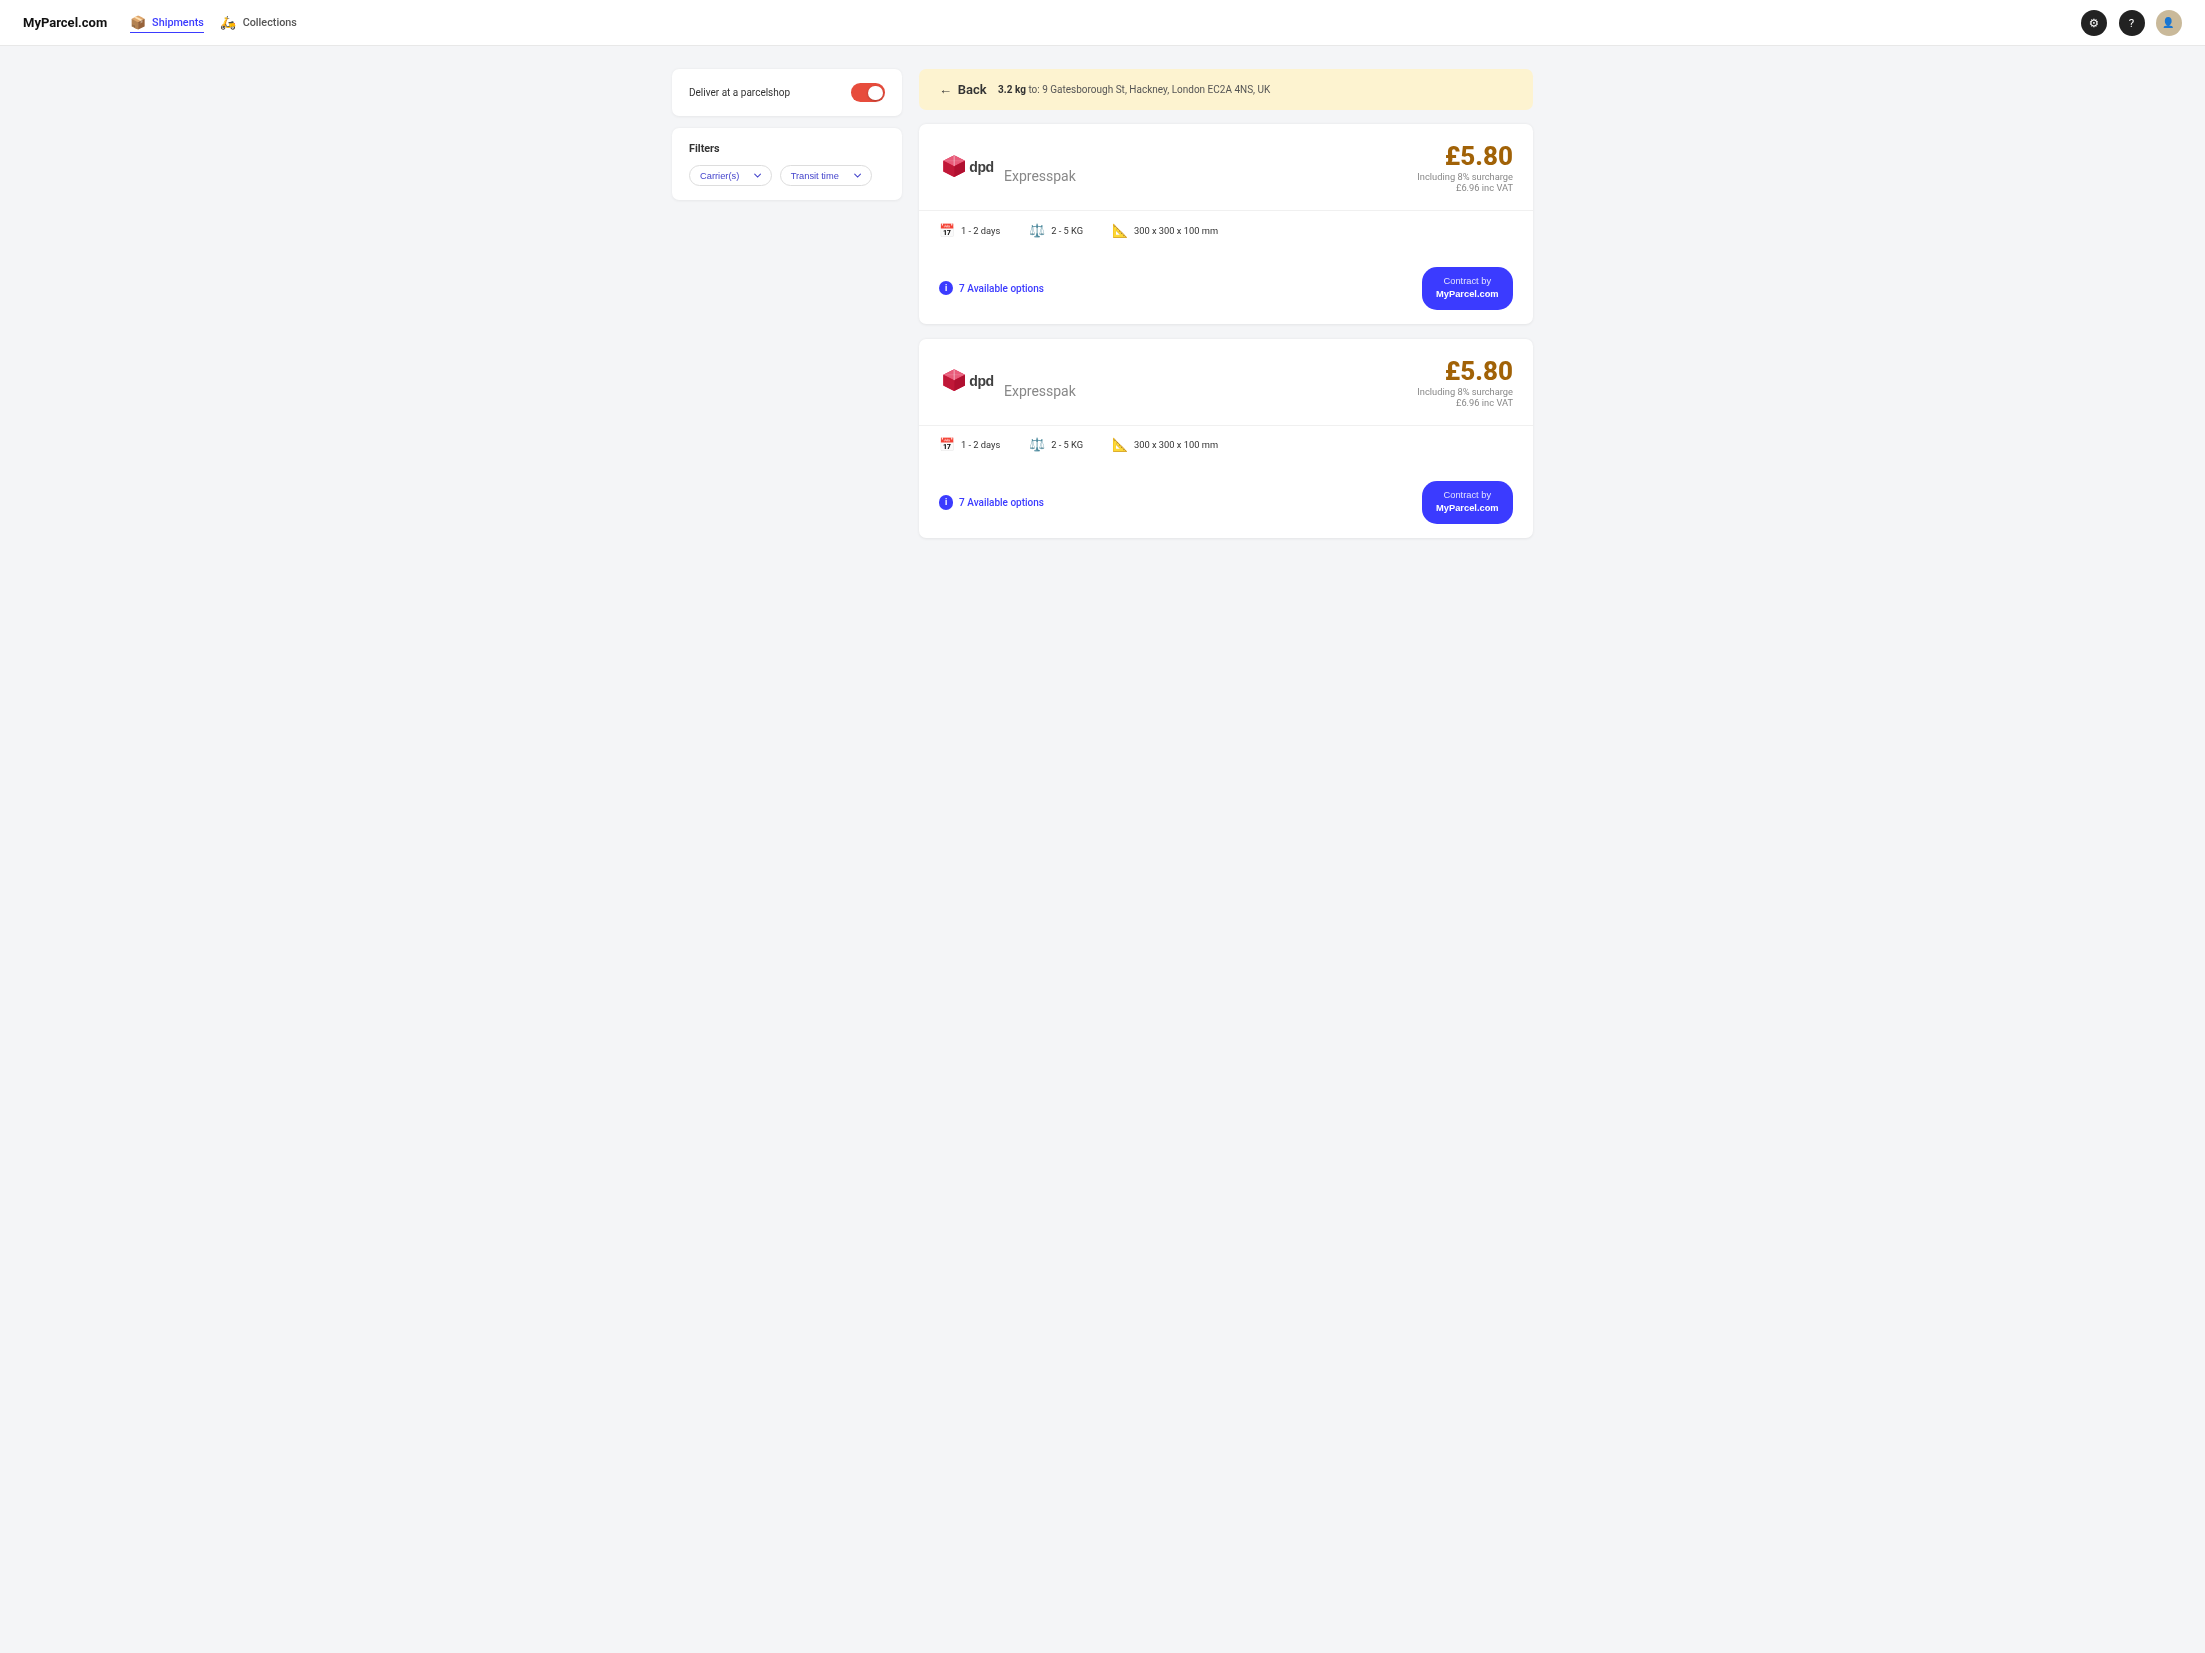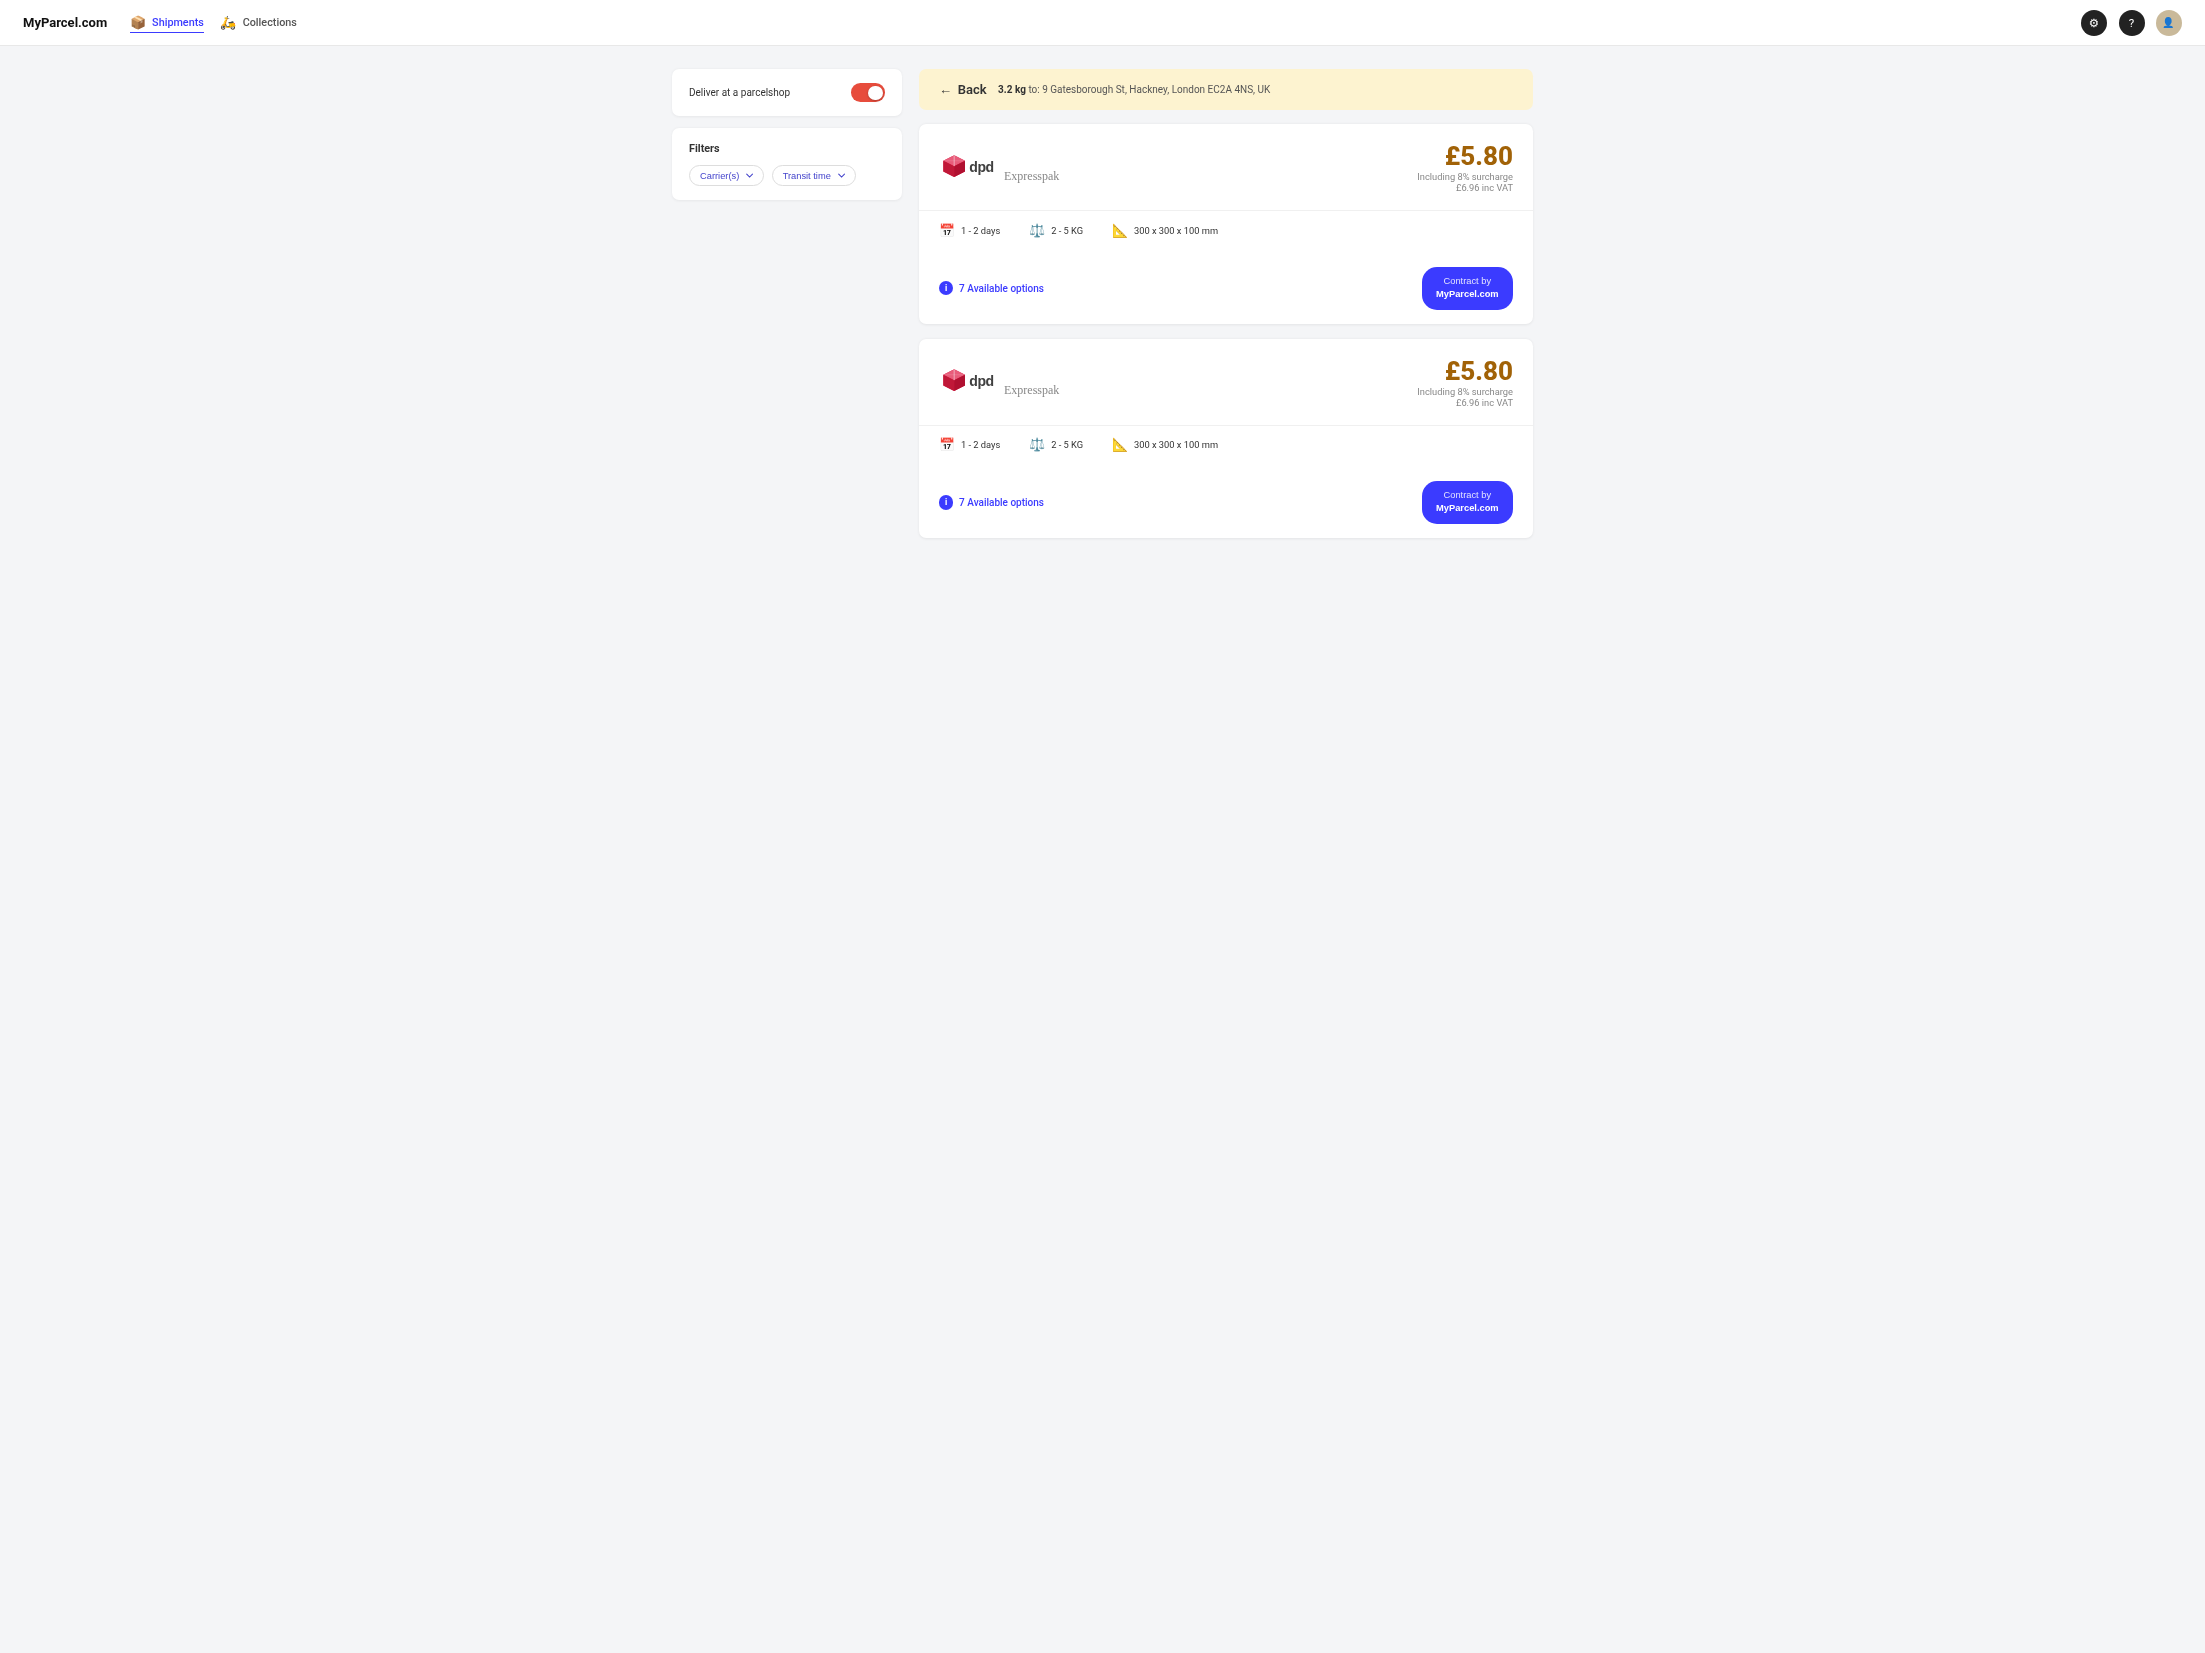--- a/index.html
+++ b/index.html
@@ -86,21 +86,21 @@
       right: 2.2px; top: 2.2px;
       width: 14.4px; height: 14.4px;
       border-radius: 50%; background: #fff;
       box-shadow: 0 0.7px 2.2px rgba(0,0,0,0.3);
     }
     .filters-title { font-size: 10.8px; font-weight: 700; margin-bottom: 10px; color: #333; }
     .filter-chips { display: flex; gap: 7.2px; flex-wrap: wrap; }
     .filter-chip {
       border: 0.7px solid #ddd; border-radius: 14.4px; padding: 4.3px 10px;
       font-size: 9.3px; color: #4444cc; cursor: pointer;
-      display: flex; align-items: center; gap: 7px; background: #fff;
+      display: flex; align-items: center; gap: 15px; background: #fff;
     }
     .filter-chip svg { width: 7.2px; height: 7.2px; }
 
     
     .right-panel { flex: 1; }
 
     
     .back-bar {
       background: #fdf3d0; border-radius: 7.2px; padding: 13px 20px;
       display: flex; align-items: center; gap: 11.5px; margin-bottom: 14.4px;
@@ -121,21 +121,21 @@
       margin-bottom: 14.4px; overflow: hidden;
     }
     .card-top { padding: 17px 20px; display: flex; align-items: center; }
 
     
     .dpd-logo-wrap {
       display: flex; flex-direction: row; align-items: center;
       min-width: 86px;
     }
     .dpd-logo-wrap svg { width: 65px; height: auto; }
-    .carrier-name { font-size: 12px; color: #888; margin-top: 18px; font-family: Liberation Serif, serif; }
+    .carrier-name { font-size: 14px; color: #888; margin-top: 18px; }
 
     .card-price-section { margin-left: auto; text-align: right; }
     .price { font-size: 26px; font-weight: 800; color: #a16207; }
     .price-sub { font-size: 9.3px; color: #888; }
     .price-sub-vat { font-size: 9.3px; color: #888; }
 
     .card-details { padding: 0 20px 14.4px 20px; border-top: 0.7px solid #f0f0f0; }
     .detail-row {
       display: flex; gap: 29px; padding: 11.5px 0 5.7px 0;
     }

